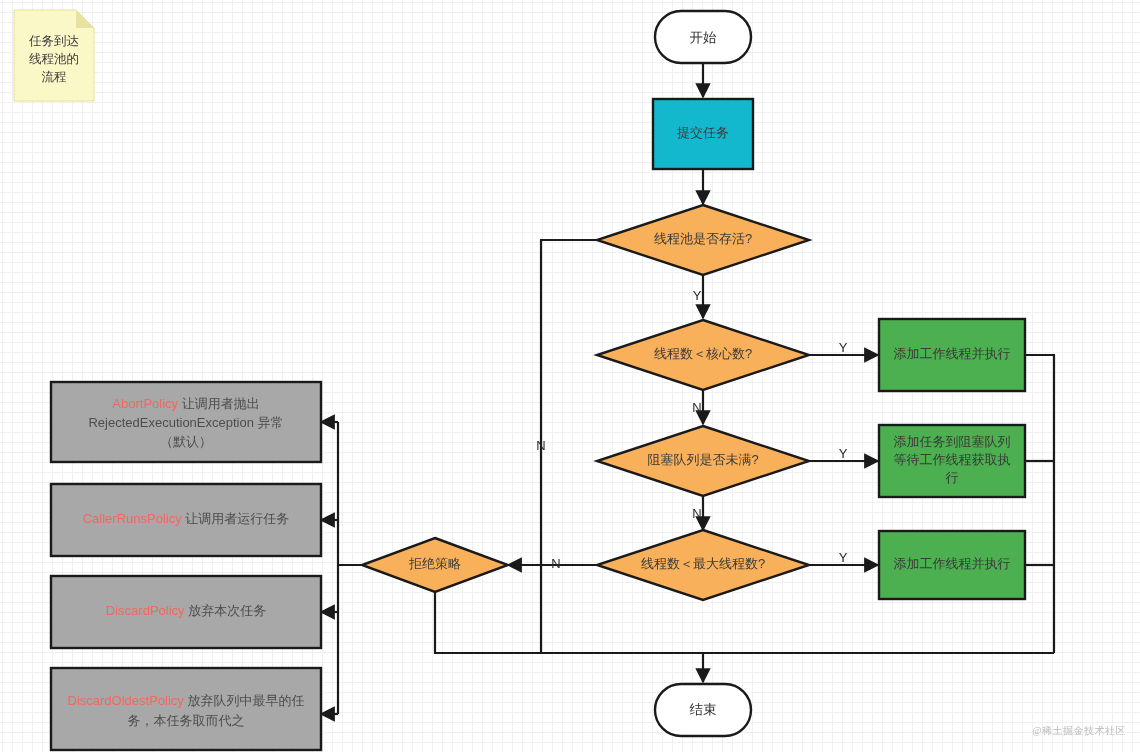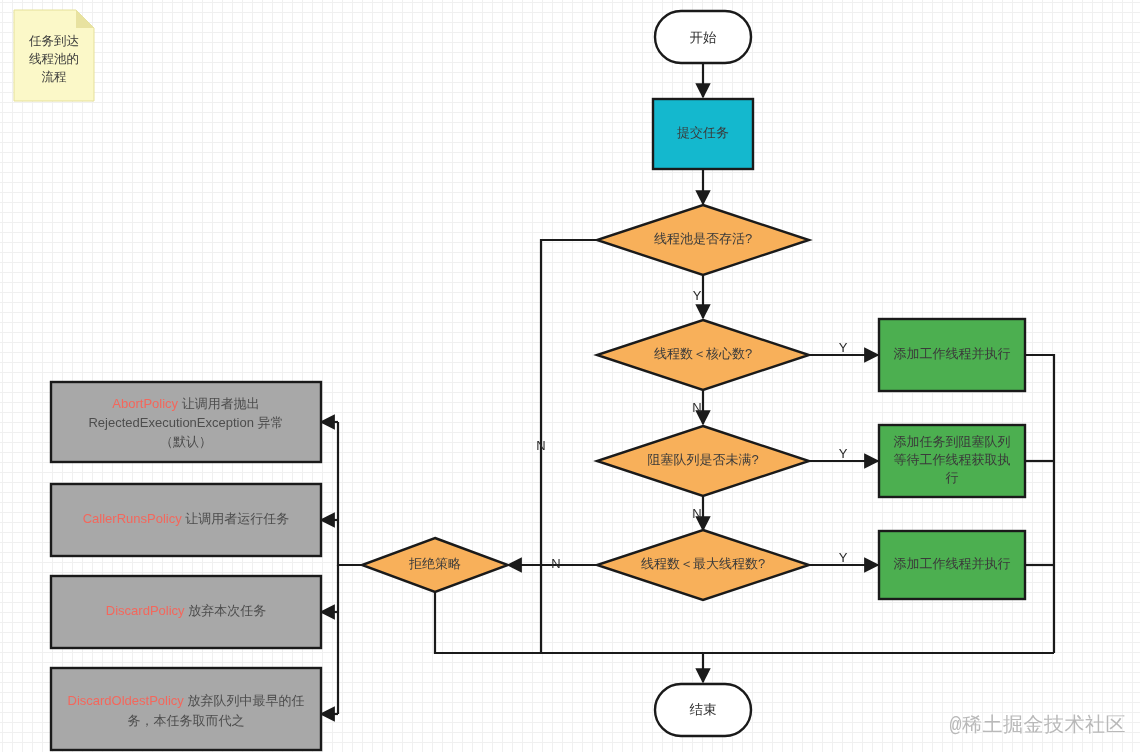--- a/index.html
+++ b/index.html
@@ -52,22 +52,22 @@
     font-family: "Liberation Sans", "DejaVu Sans", sans-serif;
     font-size: 12.5px;
     fill: #3a3a3a;
     text-anchor: middle;
     dominant-baseline: middle;
   }
   .watermark {
     position: absolute;
     right: 14px;
     bottom: 14px;
-    font-family: Liberation Mono, monospace;
-    font-size: 20px;
+    font-family: Liberation Serif, serif;
+    font-size: 10px;
     color: #b9b9b9;
     letter-spacing: 0.5px;
     user-select: none;
   }
 </style>
 </head>
 <body>
 
 <div id="canvas">
 

